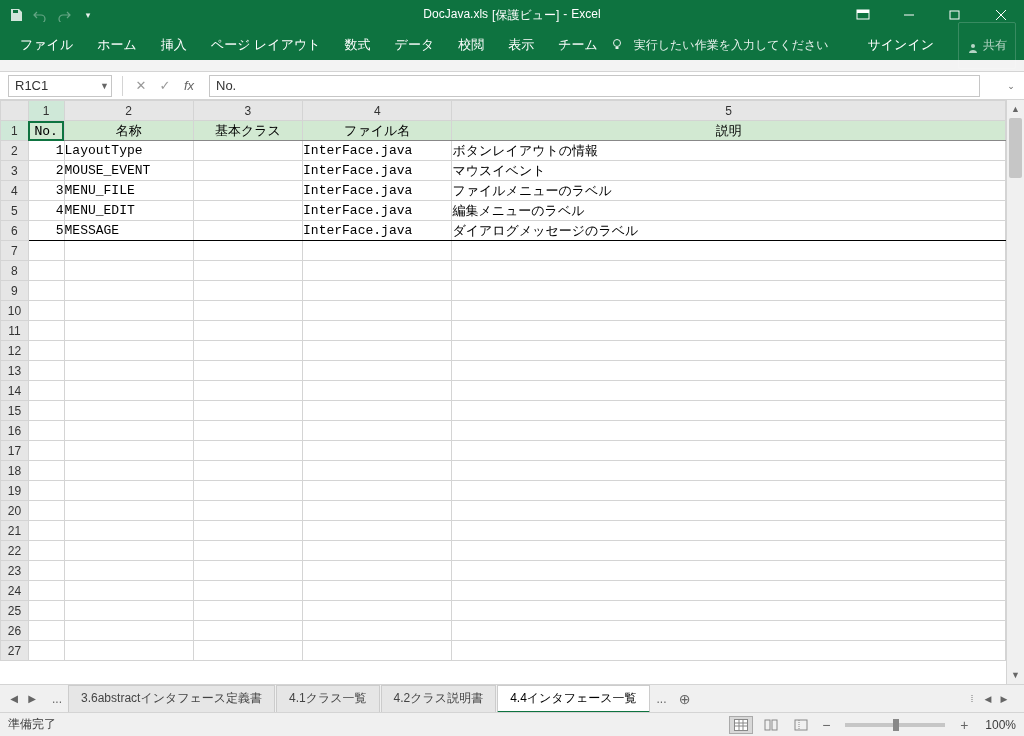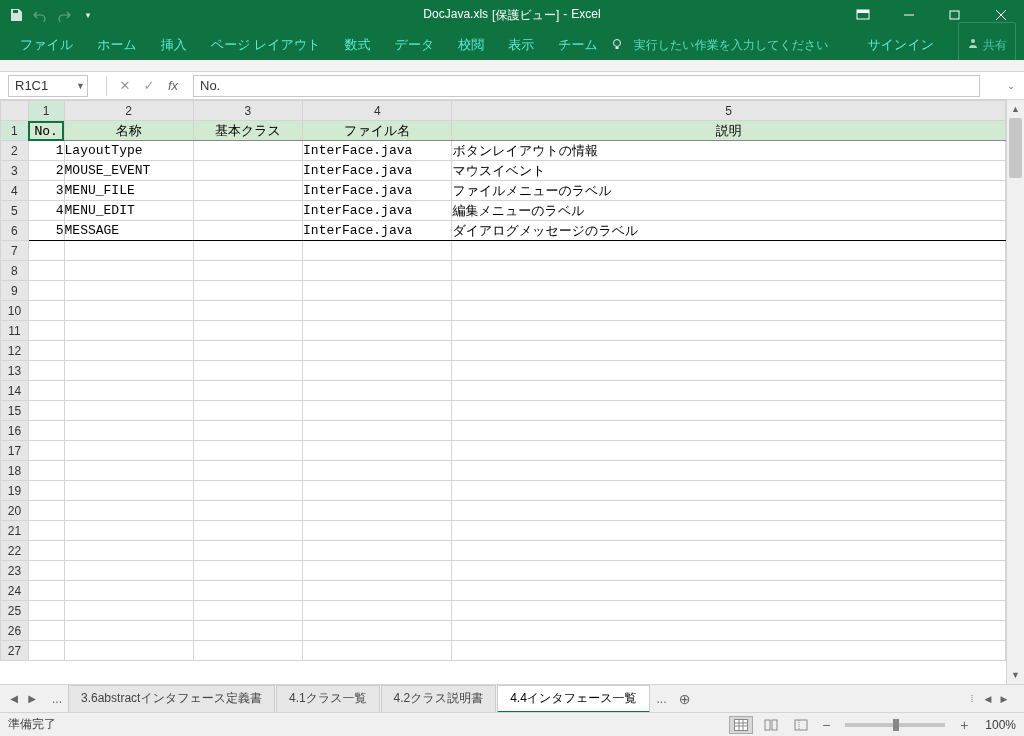--- a/index.html
+++ b/index.html
@@ -6,30 +6,30 @@
 body { width: 1024px; height: 736px; background: #fff; overflow: hidden; display: flex; flex-direction: column; }
 
 .titlebar { background: #0e7340; height: 30px; display: flex; align-items: center; color: #fff; font-size: 12px; position: relative; }
 .titlebar-left { display: flex; align-items: center; gap: 8px; padding-left: 8px; }
 .titlebar-icon { width: 16px; height: 16px; display: flex; align-items: center; justify-content: center; color: #fff; opacity: 0.9; }
 .titlebar-center { position: absolute; left: 50%; transform: translateX(-50%); display: flex; gap: 4px; }
 .titlebar-right { position: absolute; right: 0; display: flex; }
 .titlebar-btn { width: 46px; height: 30px; display: flex; align-items: center; justify-content: center; color: #fff; }
 .dim { opacity: 0.6; }
 
-.ribbon-tabs { background: #0e7340; height: 30px; display: flex; align-items: center; color: #5eead4; font-size: 13px; padding: 0 8px; }
+.ribbon-tabs { background: #0e7340; height: 30px; display: flex; align-items: center; color: #ffffff; font-size: 13px; padding: 0 8px; }
 .ribbon-tab { padding: 0 12px; height: 30px; display: flex; align-items: center; cursor: pointer; }
 .ribbon-right { margin-left: auto; display: flex; align-items: center; gap: 24px; }
 .tellme { display: flex; align-items: center; gap: 10px; opacity: 0.9; font-size: 12px; }
-.share-btn { display: flex; align-items: flex-start; gap: 4px; padding: 14px 8px; border: 1px solid rgba(255,255,255,0.25); border-radius: 2px; font-size: 12px; opacity: 0.7; }
+.share-btn { display: flex; align-items: flex-end; gap: 4px; padding: 14px 8px; border: 1px solid rgba(255,255,255,0.25); border-radius: 2px; font-size: 12px; opacity: 0.7; }
 
 .spacer { height: 12px; background: #f3f3f3; border-bottom: 1px solid #d4d4d4; }
 
 .formula-bar { height: 28px; display: flex; align-items: center; border-bottom: 1px solid #d4d4d4; background: #fff; }
-.name-box { width: 80px; height: 22px; margin: 0 12px 0 8px; border: 1px solid #c6c6c6; font-size: 13px; padding: 0 6px; display: flex; align-items: center; color: #333; position: relative; }
+.name-box { width: 104px; height: 22px; margin: 0 4px 0 8px; border: 1px solid #c6c6c6; font-size: 13px; padding: 0 6px; display: flex; align-items: center; color: #333; position: relative; }
 .name-box-dd { position: absolute; right: 2px; font-size: 9px; color: #666; }
 .fb-divider { width: 1px; height: 20px; background: #d4d4d4; margin: 0 6px; }
 .fb-btn { width: 24px; height: 24px; display: flex; align-items: center; justify-content: center; color: #999; font-size: 13px; }
 .fx { font-style: italic; color: #666; font-size: 13px; }
 .formula-input { flex: 1; height: 22px; border: 1px solid #c6c6c6; margin: 0 22px 0 8px; padding: 0 6px; font-size: 13px; color: #333; display: flex; align-items: center; font-family: "Courier New", monospace; }
 .fb-expand { width: 18px; display: flex; align-items: center; justify-content: center; color: #666; font-size: 9px; margin-right: 4px; }
 
 .grid-area { flex: 1; display: flex; overflow: hidden; position: relative; }
 .grid-main { flex: 1; overflow: hidden; position: relative; }
 .grid { border-collapse: collapse; table-layout: fixed; font-size: 13px; }

